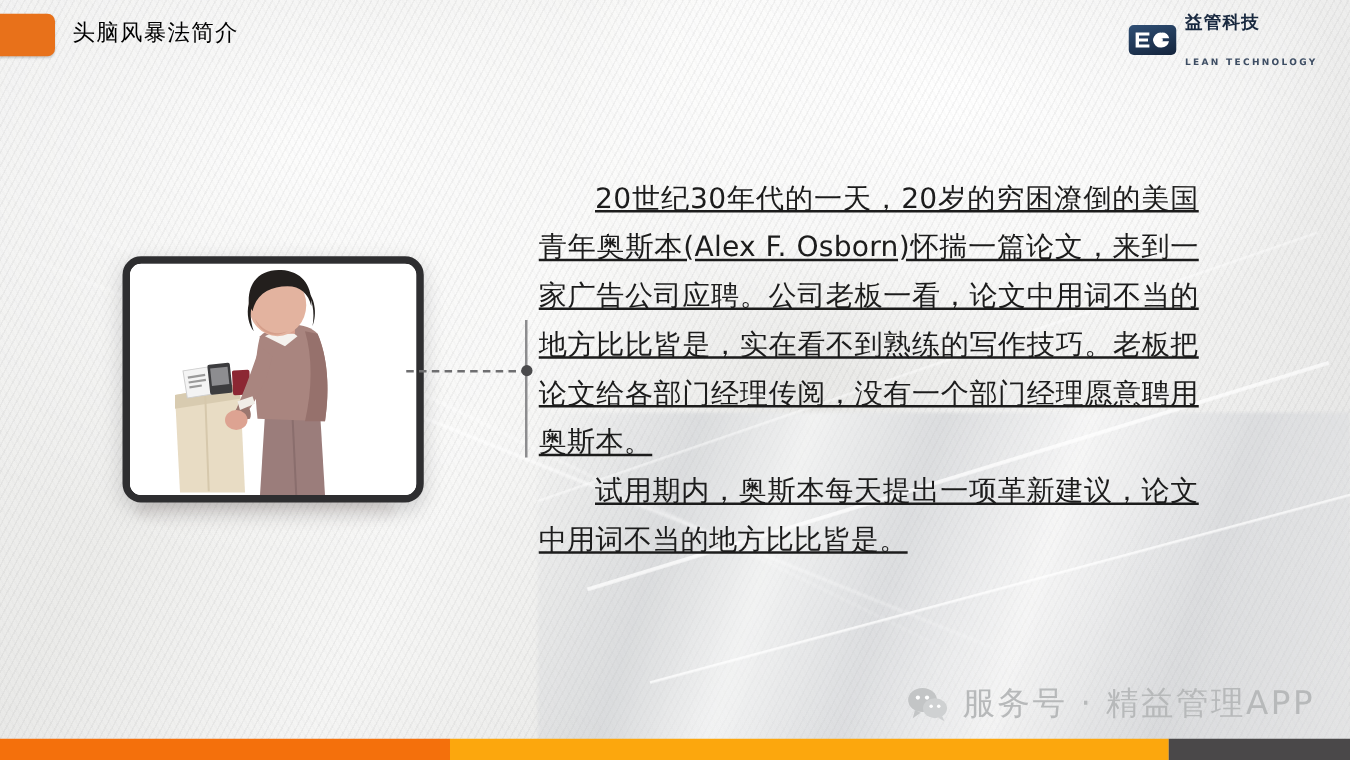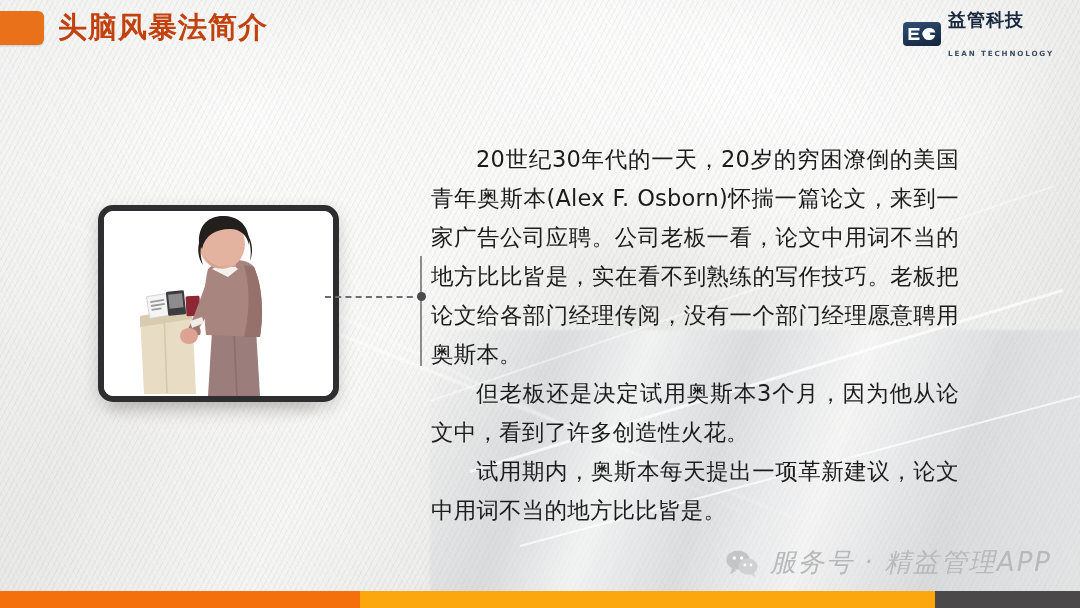--- a/index.html
+++ b/index.html
@@ -98,23 +98,23 @@
     width: 58px;
     height: 34px;
     background: #e8711a;
     border-radius: 6px;
     box-shadow: 0 1px 2px rgba(0,0,0,0.18);
   }
   .header-title {
     position: absolute;
     left: 58px;
     top: 9px;
-    font-size: 29px;
-    font-weight: 700;
-    color: #c2410c;
+    font-size: 18px;
+    font-weight: 400;
+    color: #000000;
     letter-spacing: 1px;
     line-height: 36px;
     white-space: nowrap;
   }
 
   
   .logo {
     position: absolute;
     right: 26px;
     top: 11px;
@@ -128,21 +128,21 @@
     height: 24px;
     border-radius: 4px;
     background: linear-gradient(165deg, #2f4f75 0%, #14243c 100%);
     display: flex;
     align-items: center;
     justify-content: center;
   }
   .logo-mark svg { display: block; }
   .logo-text { display: flex; flex-direction: column; line-height: 1; }
   .logo-cn {
-    font-size: 18px;
+    font-size: 14px;
     font-weight: 700;
     color: #18283f;
     letter-spacing: 1px;
   }
   .logo-en {
     font-size: 7.2px;
     font-weight: 700;
     color: #3d4d63;
     letter-spacing: 1.85px;
     margin-top: 21px;
@@ -221,32 +221,32 @@
   }
   .para {
     font-size: 22.5px;
     line-height: 39px;
     color: #1c1c1c;
     text-indent: 2em;
     margin: 0;
     letter-spacing: 0.2px;
     text-align: justify;
     text-justify: inter-character;
+    text-decoration: underline;
   }
 
   
   .watermark {
     position: absolute;
     right: 28px;
     bottom: 28px;
     display: flex;
     align-items: center;
     gap: 11px;
     z-index: 15;
-    font-style: italic;
   }
   .wechat-icon { width: 34px; height: 28px; display: block; }
   .watermark-text {
     font-size: 26px;
     color: #b7b9ba;
     letter-spacing: 2px;
     white-space: nowrap;
   }
 
   
@@ -344,21 +344,20 @@
       </svg>
     </div>
   </div>
 
   <div class="connector"></div>
   <div class="connector-dot"></div>
   <div class="connector-vline"></div>
 
   <div class="body-text">
     <p class="para">20世纪30年代的一天，20岁的穷困潦倒的美国青年奥斯本(Alex F. Osborn)怀揣一篇论文，来到一家广告公司应聘。公司老板一看，论文中用词不当的地方比比皆是，实在看不到熟练的写作技巧。老板把论文给各部门经理传阅，没有一个部门经理愿意聘用奥斯本。</p>
-    <p class="para">但老板还是决定试用奥斯本3个月，因为他从论文中，看到了许多创造性火花。</p>
     <p class="para">试用期内，奥斯本每天提出一项革新建议，论文中用词不当的地方比比皆是。</p>
   </div>
 
   <div class="watermark">
     <svg class="wechat-icon" viewBox="0 0 34 28" aria-hidden="true">
       <ellipse cx="13" cy="11" rx="11.5" ry="9.6" fill="#c3c5c6"></ellipse>
       <path d="M7 19 L5.2 25.5 L11.5 21.2 Z" fill="#c3c5c6"></path>
       <circle cx="9.3" cy="9" r="1.7" fill="#ffffff"></circle>
       <circle cx="16.6" cy="9" r="1.7" fill="#ffffff"></circle>
       <ellipse cx="23" cy="17.6" rx="9.6" ry="8" fill="#cfd1d2"></ellipse>

